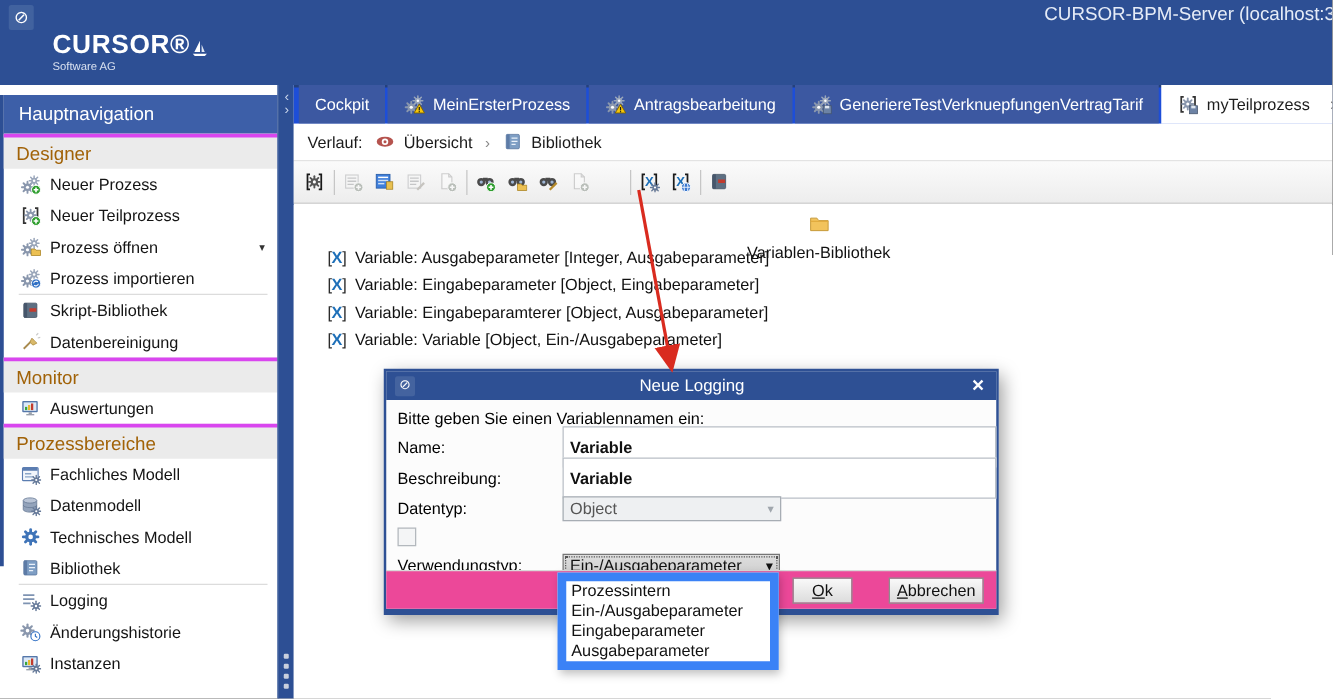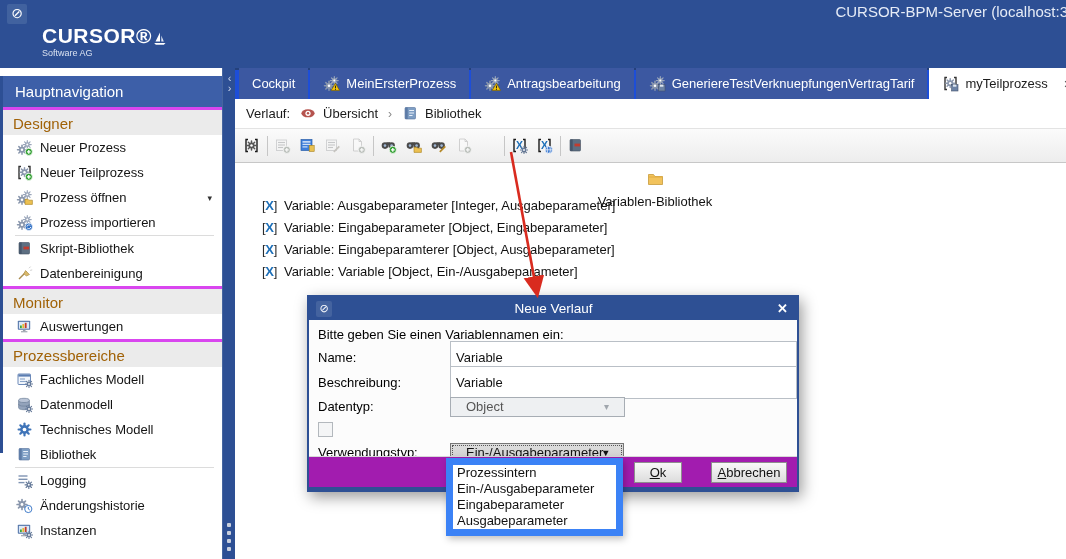--- a/index.html
+++ b/index.html
@@ -83,29 +83,29 @@
   .dlg-logo { width:16px; height:16px; background:#44639f; border-radius:2px; color:#fff;
     font-size:11px; line-height:15px; text-align:center; }
   .dlg-title-text { flex:1; text-align:center; }
   .dlg-close { font-size:13px; font-weight:bold; padding:0 2px; }
   .dlg-prompt { padding:7px 0 3px 9px; font-size:13px; }
   .frow { display:flex; align-items:center; height:25px; padding-left:9px; font-size:13px; }
   .frow.h23 { height:23px; }
   .flabel { width:132px; flex:0 0 auto; }
   .flabel.dim { color:#9aa0a6; }
   .finput { width:348px; height:33px; border:1px solid #b9bfc6; background:#fff; font-size:13px;
-    padding:0 5px; font-family:inherit; color:#111; }
+    padding:0 5px; font-family:inherit; color:#111;font-weight:bold; }
   .fcombo { width:175px; height:20px; border:1px solid #a7adb4; background:#eef0f2; color:#555;
-    display:flex; align-items:center; padding:0 15px; font-size:13px; }
+    display:flex; align-items:center; padding:0 5px; font-size:13px; }
   .fcombo .chev { margin-left:auto; color:#a0a6ad; font-size:10px; }
   .fcombo.open { width:174px; background:linear-gradient(#dedede,#cccccc); border-color:#767676;
     outline:1px dotted #555; outline-offset:-3px; color:#111; }
   .fcombo.open .chev { color:#111; font-weight:bold; }
   .fcheck { width:15px; height:15px; border:1px solid #b3b8bd; background:#f4f5f6; }
-  .dlg-footer { position:absolute; left:0; right:0; bottom:0; height:31px; background:#a21caf;
+  .dlg-footer { position:absolute; left:0; right:0; bottom:0; height:31px; background:#ec4899;
     border-top:1px solid #d8d8d8; display:flex; align-items:center; justify-content:flex-end; }
   .btn { height:21px; border:1px solid #8e8e8e; background:linear-gradient(#f9f9f9,#dcdcdc);
     font-size:13px; font-family:inherit; color:#111; text-align:center; }
   .btn-ok { width:48px; margin-right:29px; }
   .btn-cancel { width:76px; margin-right:10px; }
 
   
   .ddlist { position:absolute; left:446px; top:458px; width:177px; background:#fff;
     border:7px solid #3b82f6; z-index:40; box-shadow:2px 3px 7px rgba(0,0,0,.25); }
   .dditem { height:16px; line-height:16px; font-size:13px; padding:0 4px; color:#111; white-space:nowrap; }
@@ -698,21 +698,21 @@
       <marker id="ah" markerWidth="9" markerHeight="9" refX="4.5" refY="4.5" orient="auto">
         <path d="M0,0.5 L8.5,4.5 L0,8.5 z" fill="#d92b1f"></path>
       </marker>
     </defs>
     <line x1="511" y1="152" x2="536" y2="288" stroke="#d92b1f" stroke-width="2.6" marker-end="url(#ah)"></line>
   </svg>
 
   <div class="dialog">
     <div class="dlg-title">
       <span class="dlg-logo">⊘</span>
-      <span class="dlg-title-text">Neue Verlauf</span>
+      <span class="dlg-title-text">Neue Logging</span>
       <span class="dlg-close">✕</span>
     </div>
     <div class="dlg-prompt">Bitte geben Sie einen Variablennamen ein:</div>
 
     <div class="frow">
       <span class="flabel">Name:</span>
       <input class="finput" type="text" value="Variable" style="">
     </div>
     <div class="frow">
       <span class="flabel">Beschreibung:</span>

